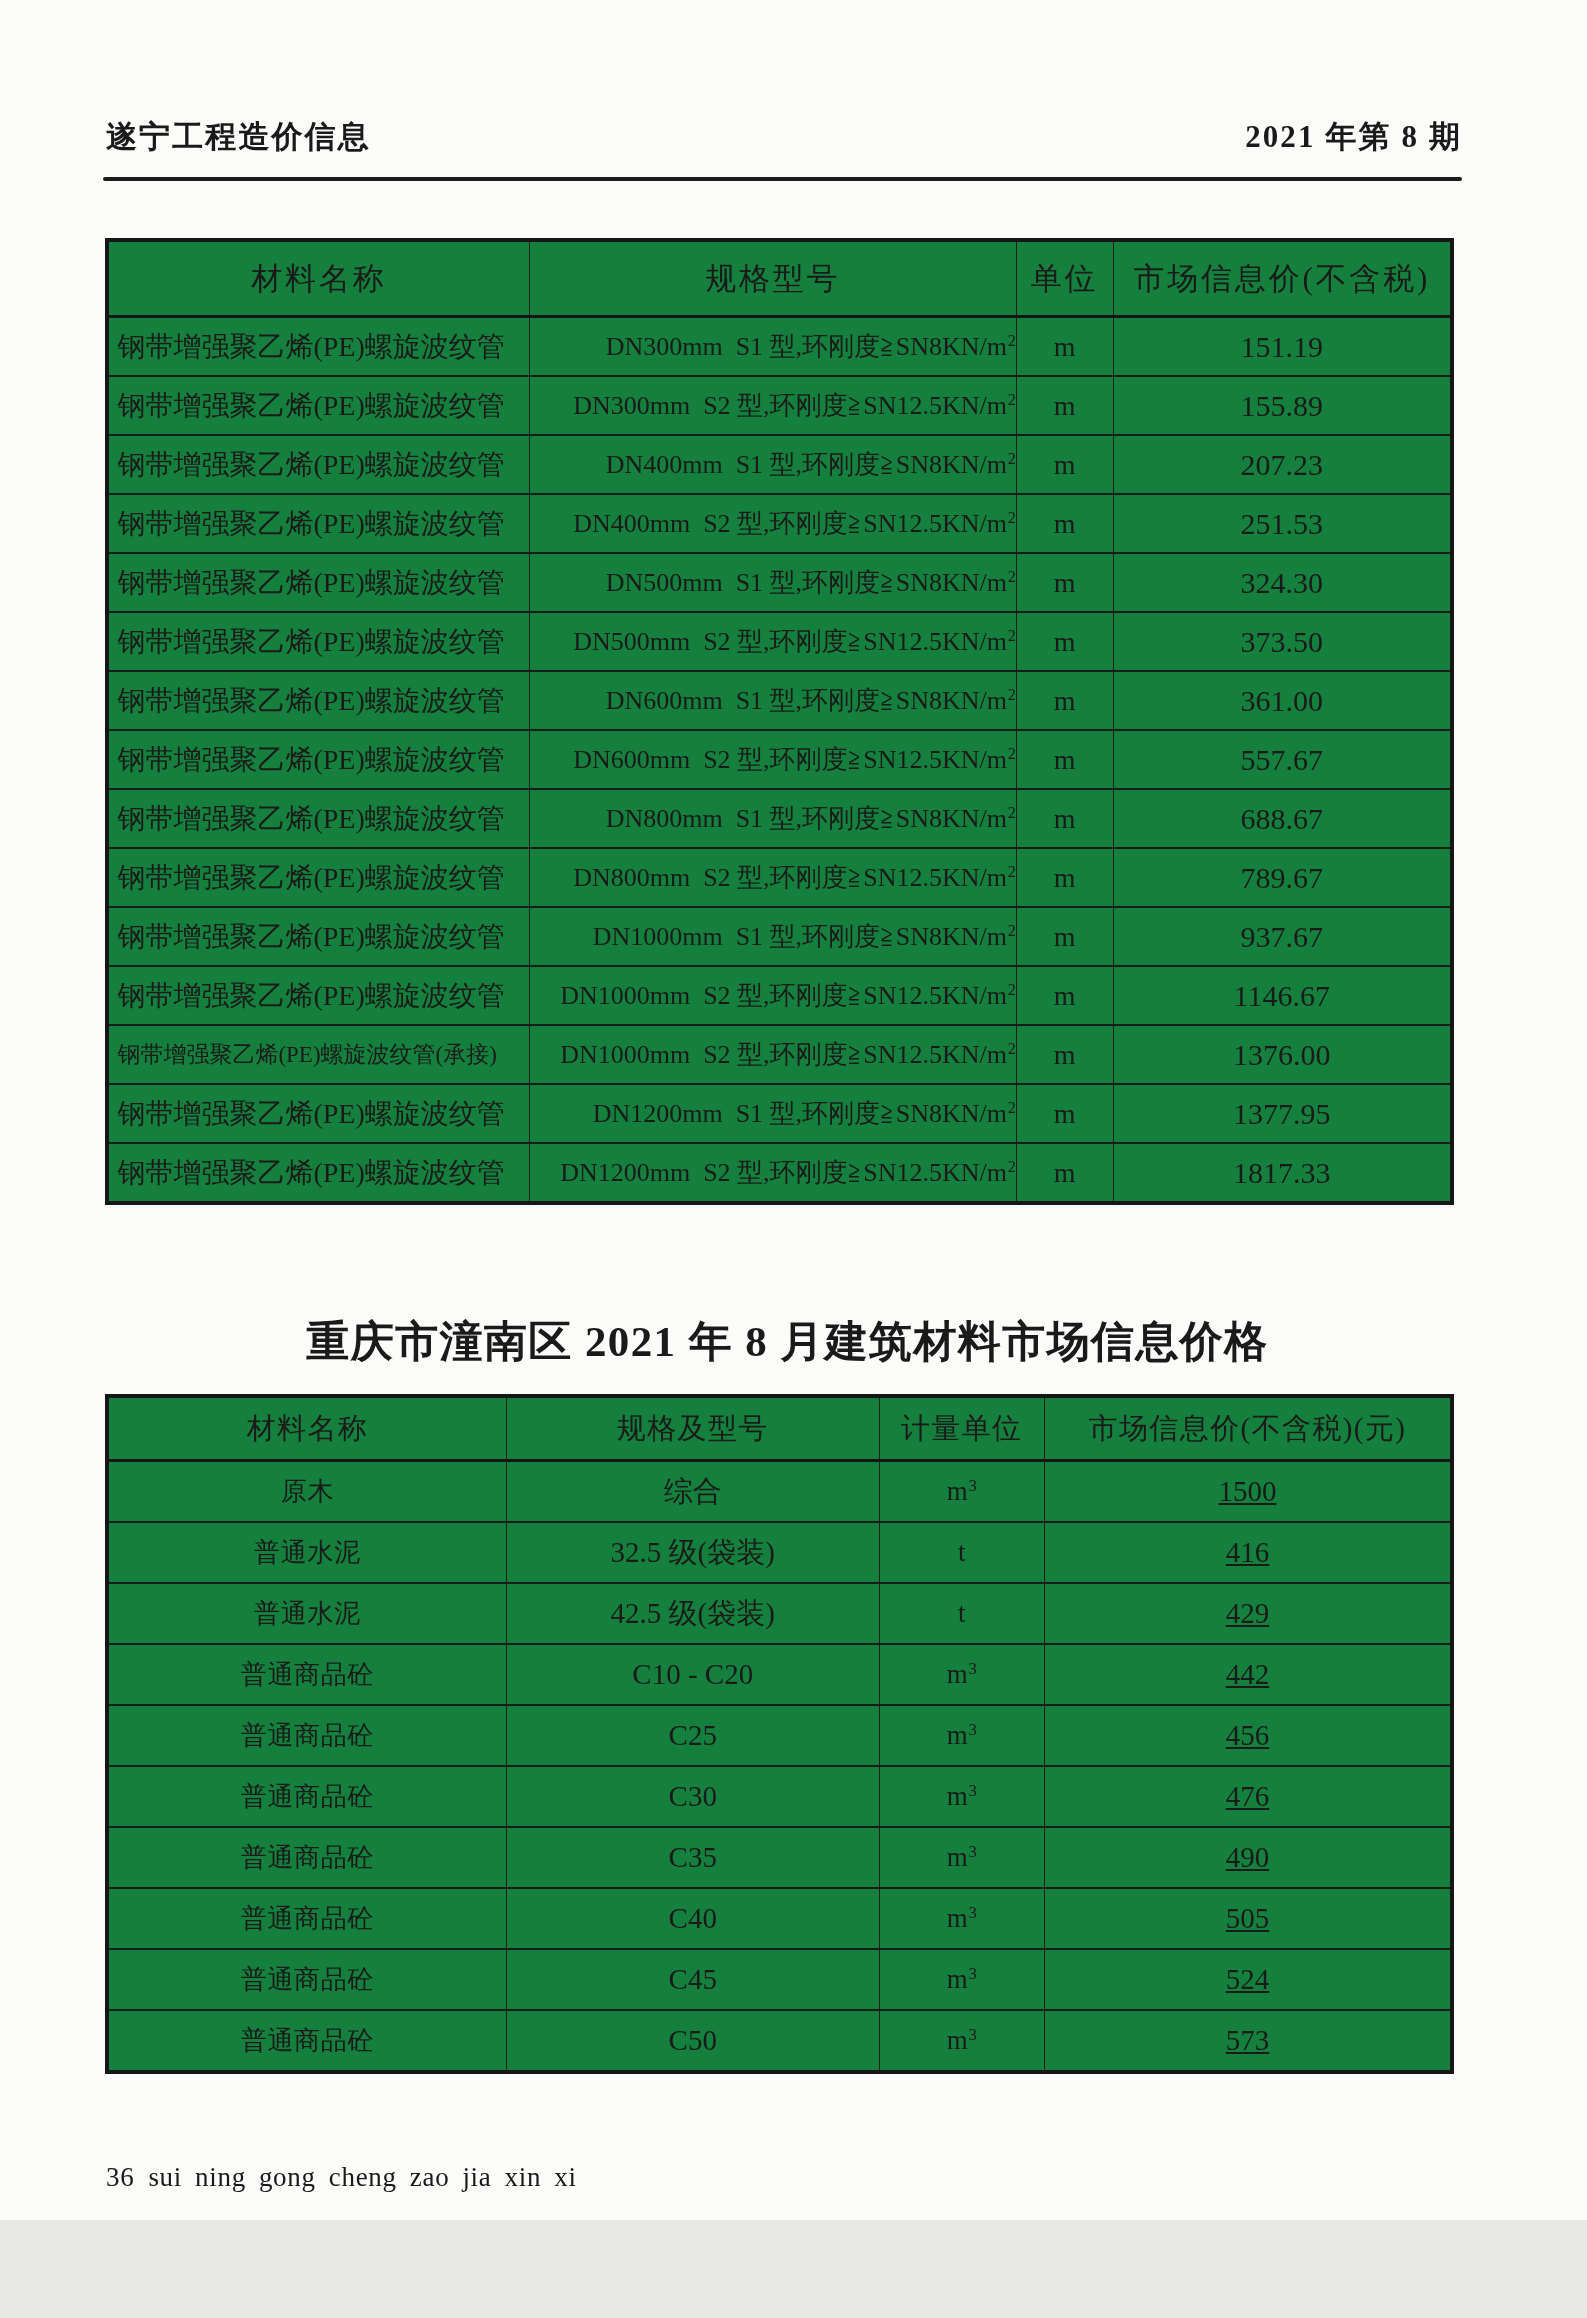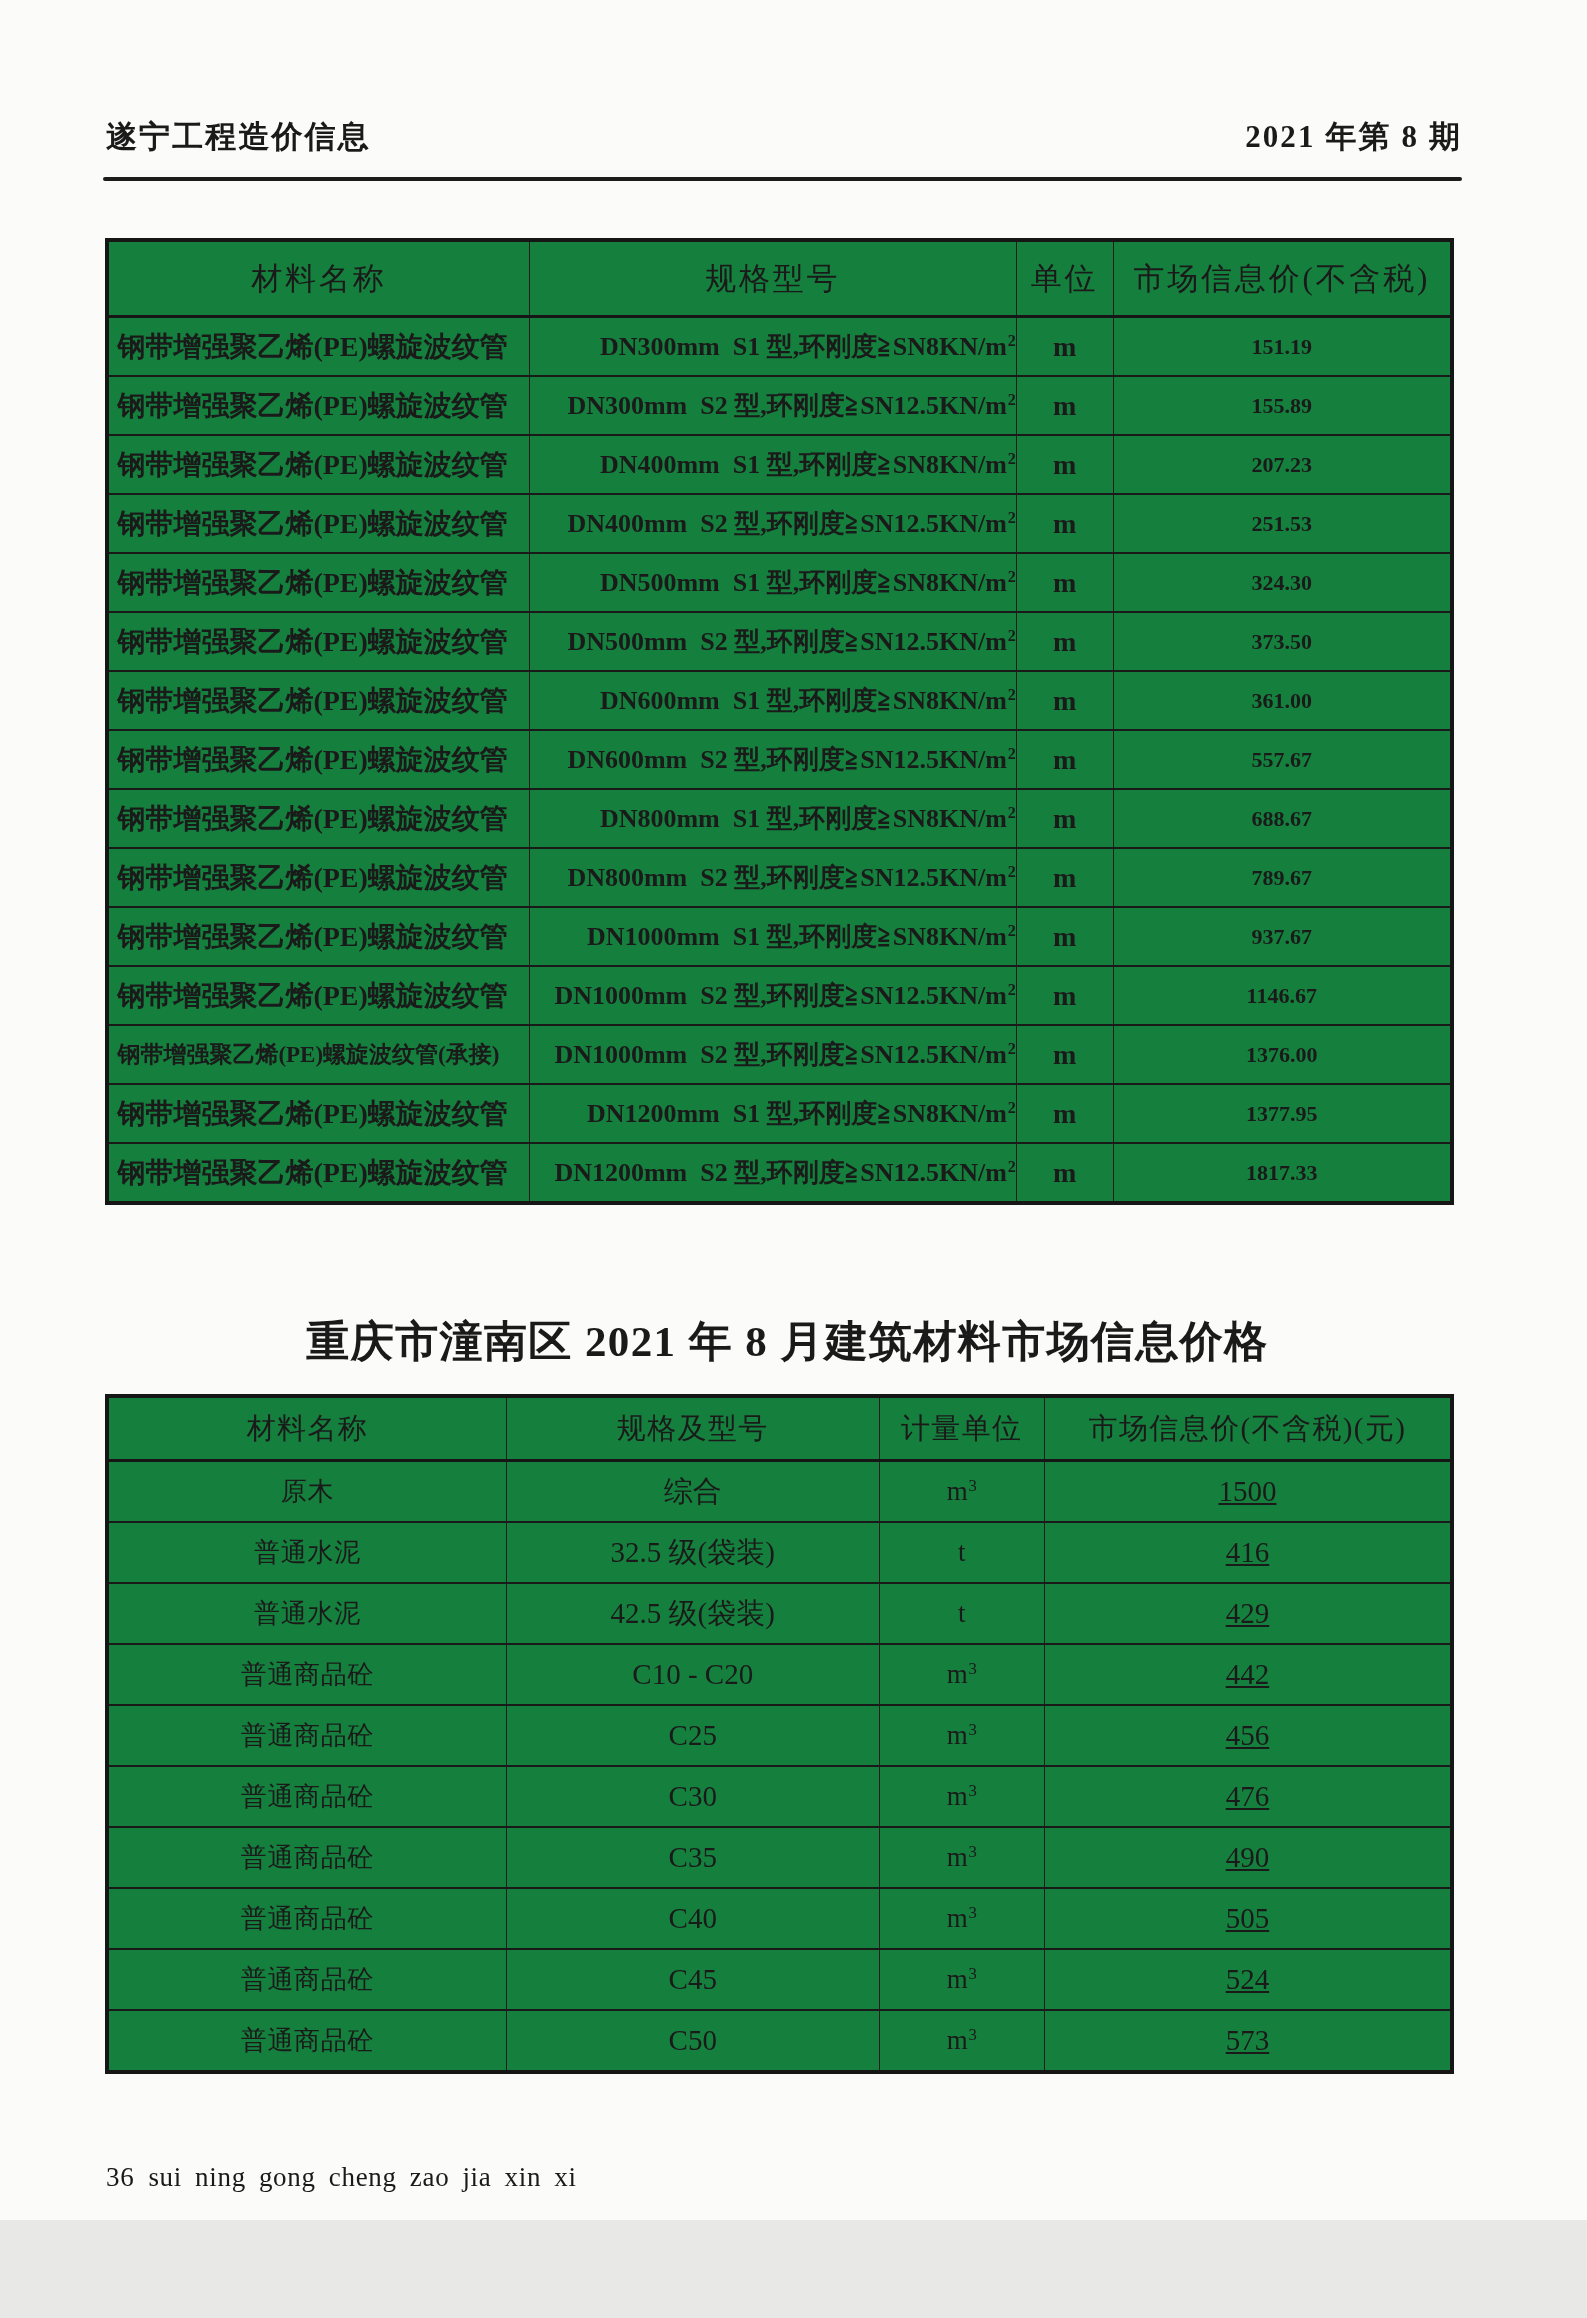--- a/index.html
+++ b/index.html
@@ -58,26 +58,26 @@
     font-size: 62%;
     vertical-align: baseline;
     position: relative;
     top: -0.55em;
     margin-left: 0.7px;
   }
 
   
   .table1 { left: 105px; top: 238px; width: 1349px; }
   .table1 thead th { height: 73px; font-size: 31px; letter-spacing: 2.8px; }
-  .table1 td { height: 57px; font-weight: bold; }
+  .table1 td { height: 57px; }
   .table1 td.name  { text-align: left; padding-left: 8.4px; font-size: 28px; letter-spacing: 0; }
   .table1 td.name.tight { font-size: 23px; }
   .table1 td.spec  { text-align: right; padding-left: 16px; font-size: 26px; white-space: pre; }
   .table1 td.unit  { font-size: 28px; }
-  .table1 td.price { font-size: 22px; }
+  .table1 td.price { font-size: 30px; }
 
   
   .section-title {
     position: absolute;
     left: 105px; top: 1305px; width: 1349px;
     margin: 8px;
     text-align: center;
     font-size: 43px;
     font-weight: 700;
     letter-spacing: 1.4px;

